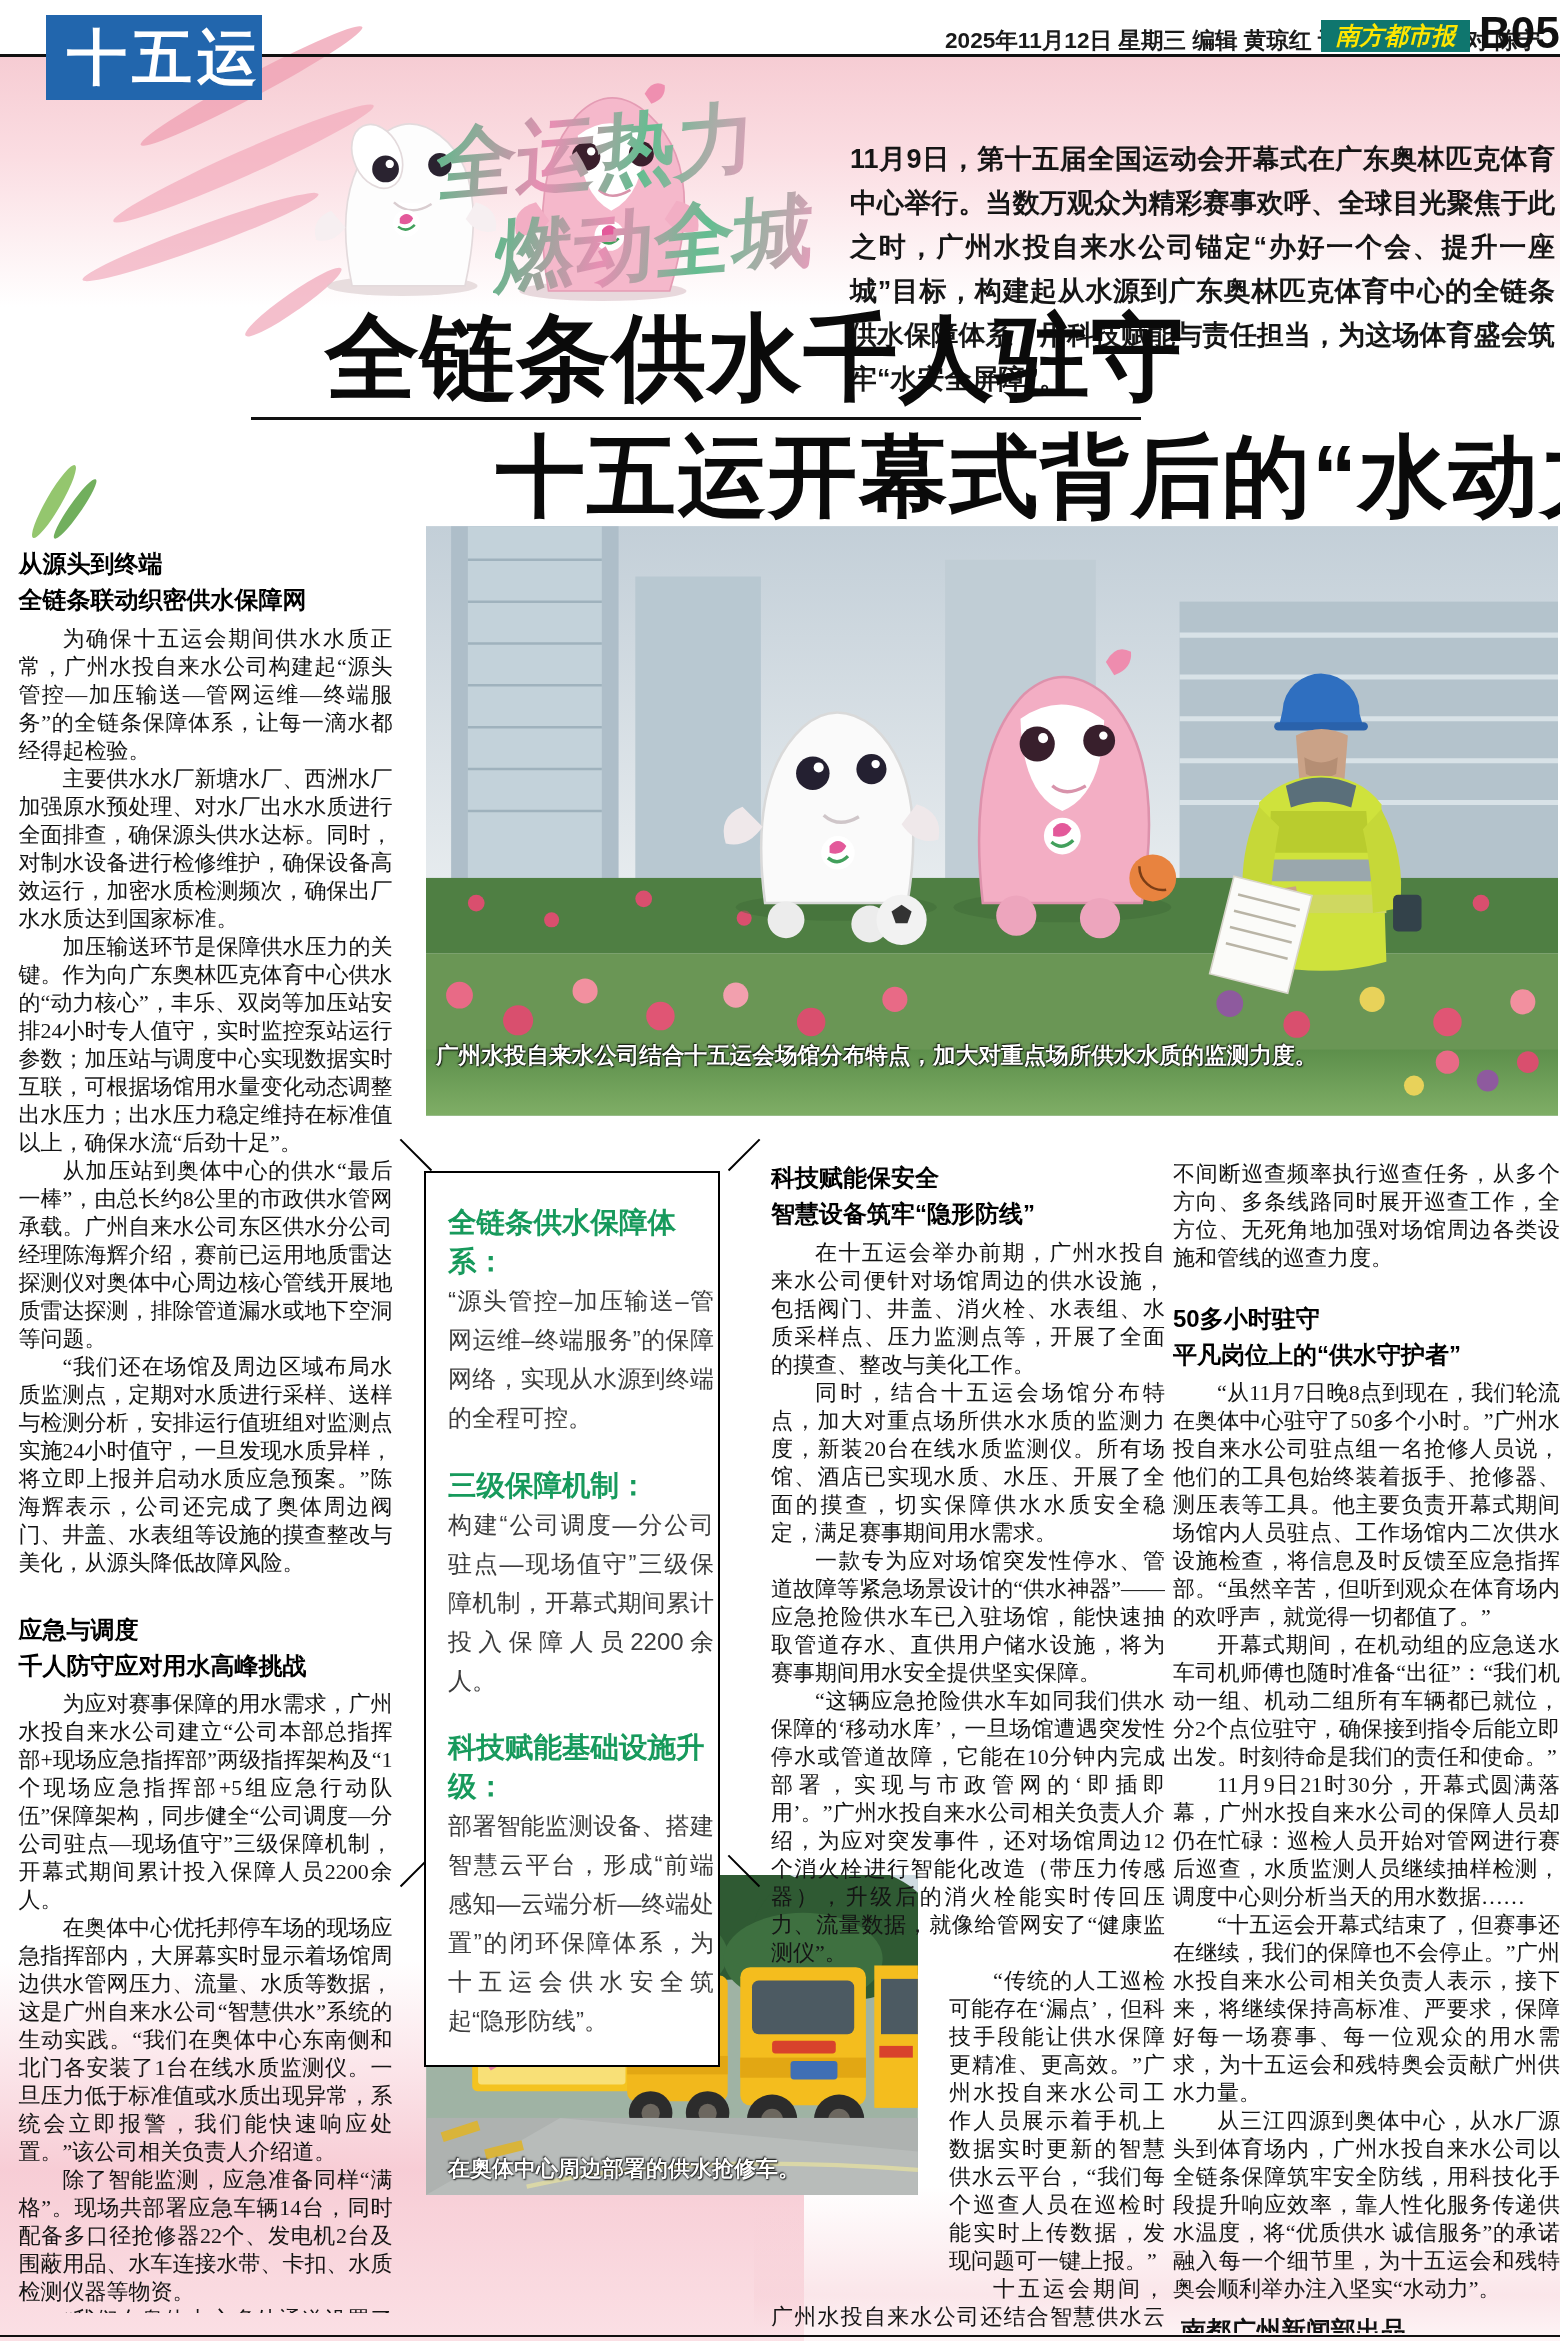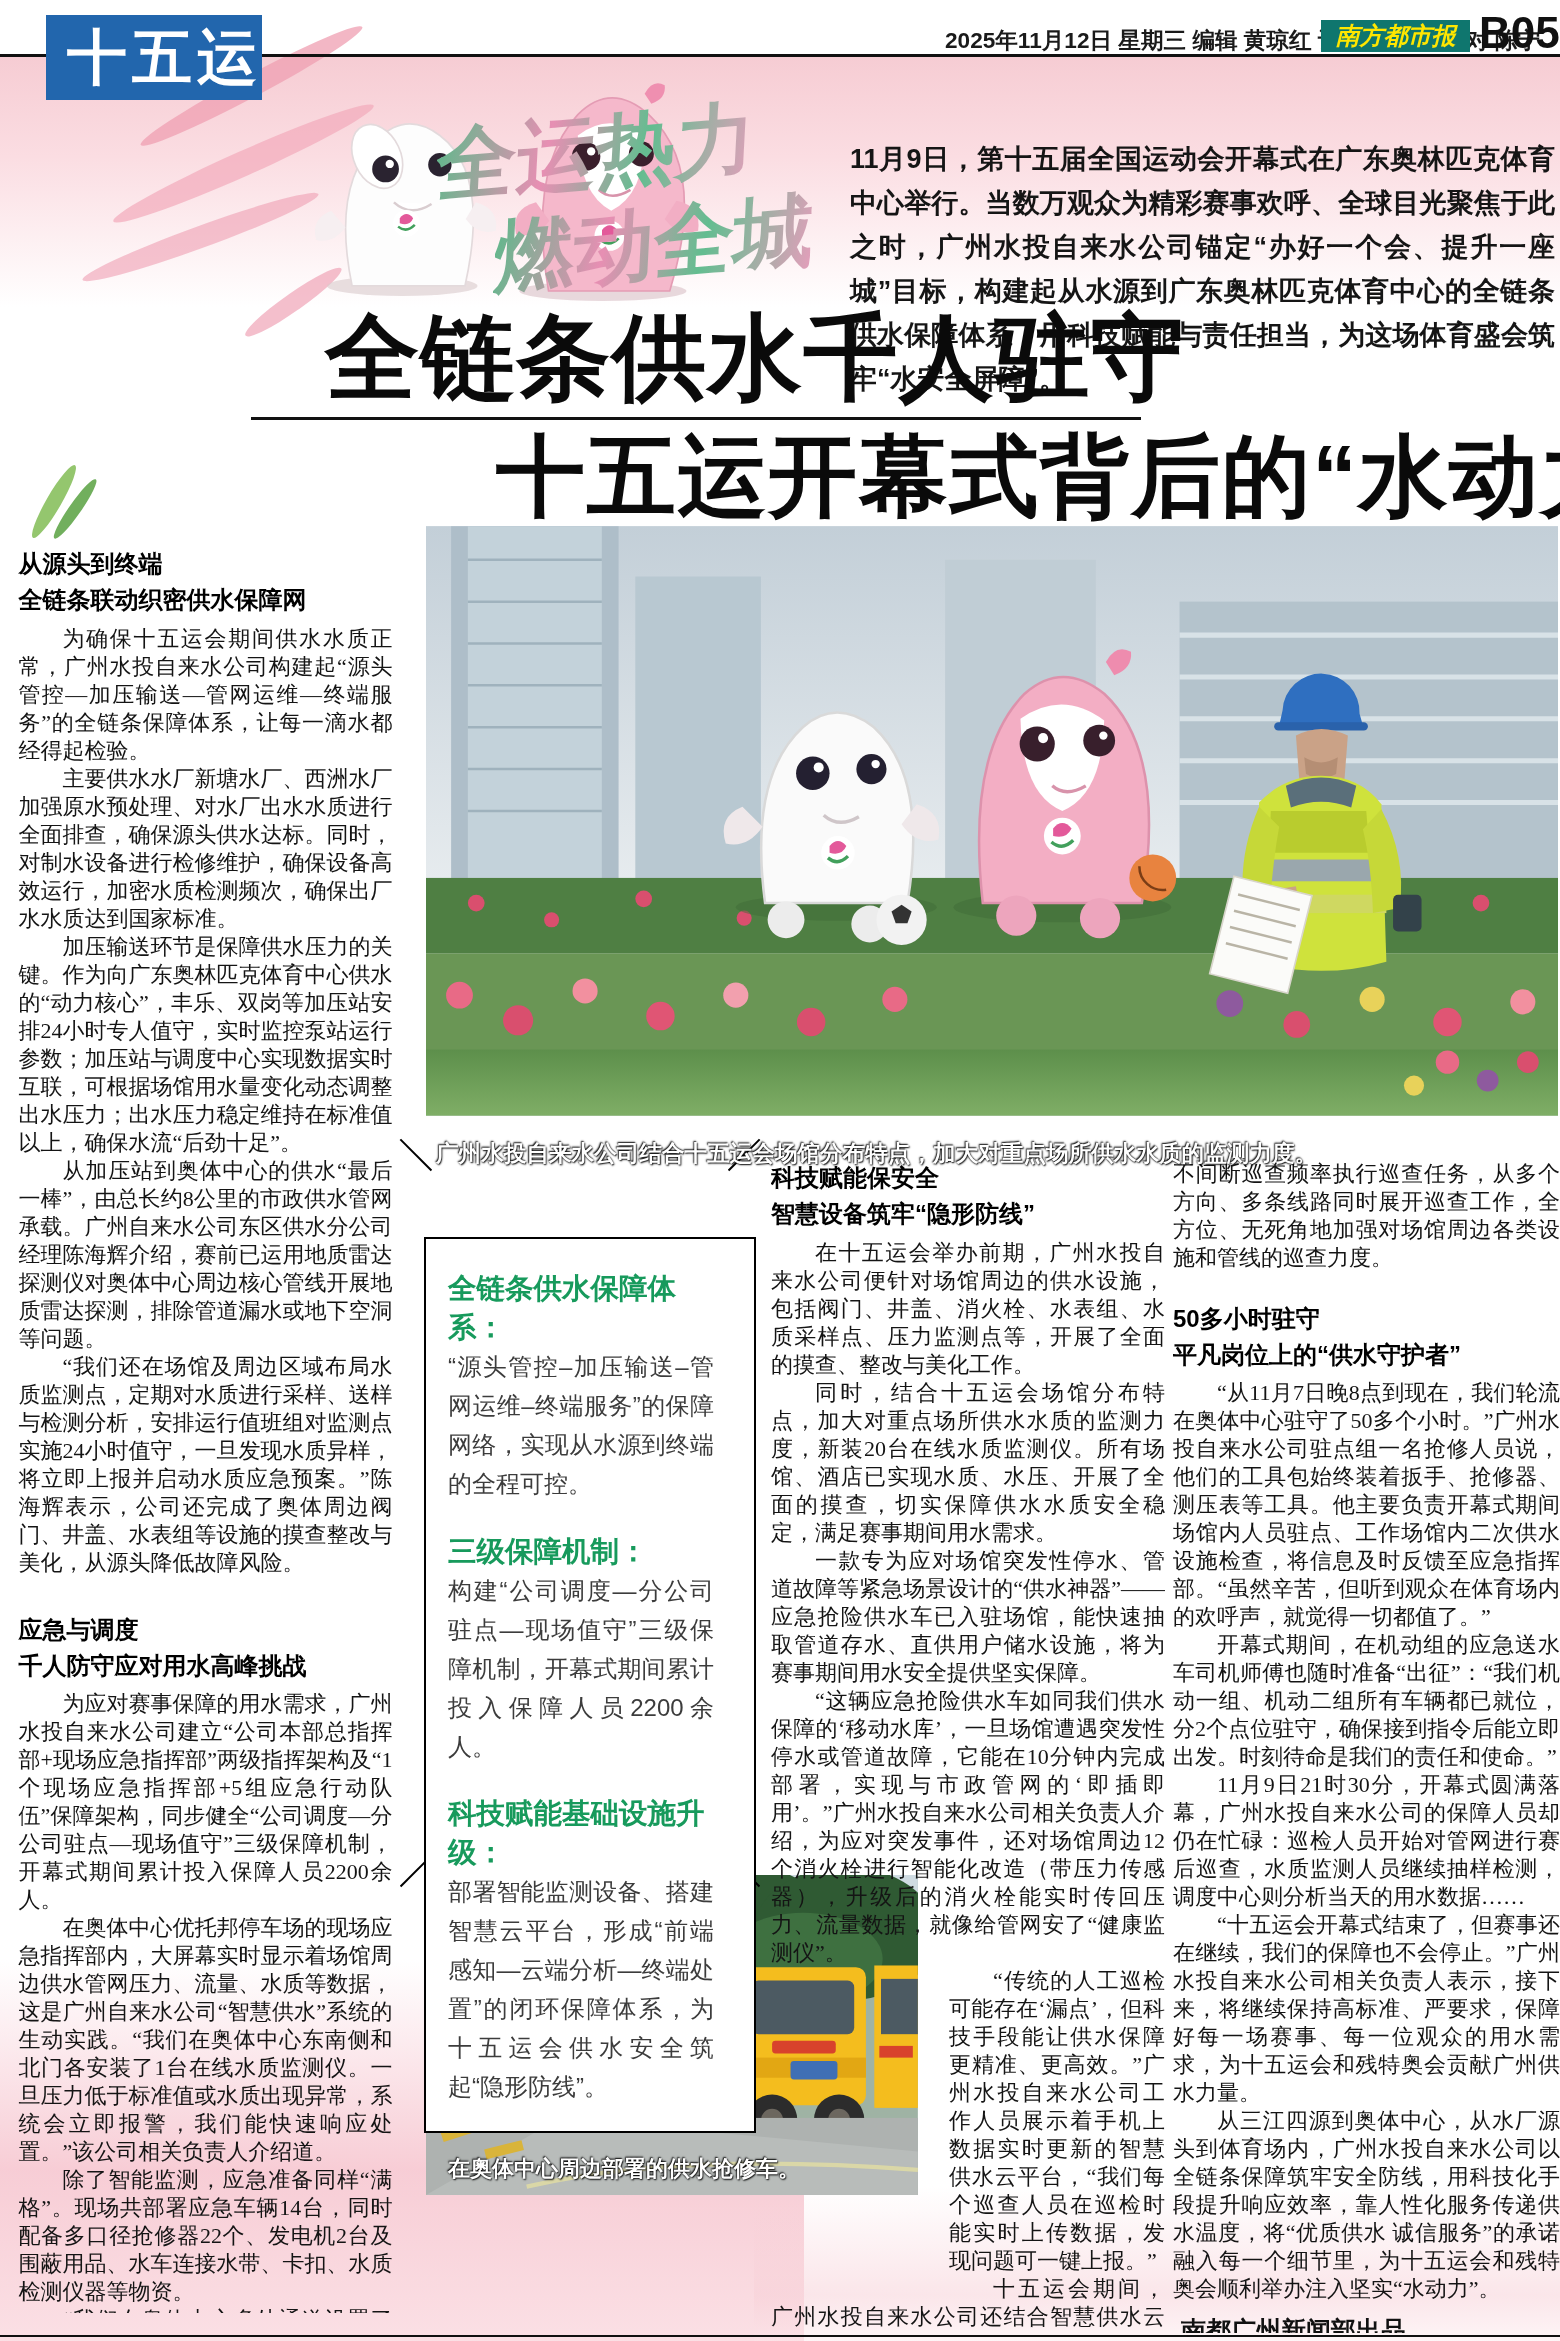--- a/index.html
+++ b/index.html
@@ -40,22 +40,22 @@
   .subhead{font-family:"Liberation Sans",sans-serif;font-weight:bold;font-size:24px;
       line-height:36px;text-indent:0;margin:0;color:#000;}
   .secgap{height:35px;}
   .smallgap{height:6.7px;}
   
   .photo{position:absolute;z-index:2;overflow:hidden;}
   .photo svg{display:block;}
   .caption{position:absolute;z-index:4;color:#fff;font-family:"Liberation Sans",sans-serif;
       font-size:22.6px;font-weight:600;text-shadow:0.8px 0.8px 1.7px #000,-0.8px -0.8px 1.7px #000;white-space:nowrap;}
   
-  .callout{position:absolute;left:424px;top:1237px;width:266px;z-index:3;background:#fff;
-      border:2.5px solid #000;padding:30px 40px 25px 22px;}
+  .callout{position:absolute;left:424px;top:1171px;width:266px;z-index:3;background:#fff;
+      border:2.5px solid #000;padding:30px 4px 25px 22px;}
   .callout .h{font-family:"Liberation Sans",sans-serif;font-weight:bold;font-size:28.5px;
       line-height:39px;color:#179a5c;margin:0;}
   .callout .t{font-family:"Liberation Sans",sans-serif;font-size:24px;line-height:39px;
       color:#3c3c3c;margin:0 0 28.5px 0;text-align:justify;}
   .callout .t:last-child{margin-bottom:0;}
   .tick{position:absolute;width:44px;height:1.7px;background:#000;z-index:3;}
   
   .wash{position:absolute;z-index:1;}
   .wrap-spacer{float:left;width:178px;height:335px;}
   .credits p{font-family:"Liberation Sans",sans-serif;font-weight:bold;font-size:25px;
@@ -264,21 +264,21 @@
       </g>
 
       <g>
           <circle cx="1220" cy="640" r="14" fill="#e86a86"></circle>
           <circle cx="1268" cy="662" r="13" fill="#8e5a9e"></circle>
           <circle cx="1316" cy="640" r="13" fill="#d94f6e"></circle>
           <circle cx="1180" cy="668" r="12" fill="#e8d25a"></circle>
         </g>
     </svg>
   </div>
-  <div class="caption" style="left:436px;top:1138px;">广州水投自来水公司结合十五运会场馆分布特点，加大对重点场所供水水质的监测力度。</div>
+  <div class="caption" style="left:436px;top:1040px;">广州水投自来水公司结合十五运会场馆分布特点，加大对重点场所供水水质的监测力度。</div>
 
   <div class="col" style="left:18.4px;top:546px;width:374px;height:1767px;overflow:hidden;">
     <p class="subhead">从源头到终端</p>
     <p class="subhead">全链条联动织密供水保障网</p>
     <div class="smallgap"></div>
     <p class="para">为确保十五运会期间供水水质正常，广州水投自来水公司构建起“源头管控—加压输送—管网运维—终端服务”的全链条保障体系，让每一滴水都经得起检验。</p>
     <p class="para">主要供水水厂新塘水厂、西洲水厂加强原水预处理、对水厂出水水质进行全面排查，确保源头供水达标。同时，对制水设备进行检修维护，确保设备高效运行，加密水质检测频次，确保出厂水水质达到国家标准。</p>
     <p class="para">加压输送环节是保障供水压力的关键。作为向广东奥林匹克体育中心供水的“动力核心”，丰乐、双岗等加压站安排24小时专人值守，实时监控泵站运行参数；加压站与调度中心实现数据实时互联，可根据场馆用水量变化动态调整出水压力；出水压力稳定维持在标准值以上，确保水流“后劲十足”。</p>
     <p class="para">从加压站到奥体中心的供水“最后一棒”，由总长约8公里的市政供水管网承载。广州自来水公司东区供水分公司经理陈海辉介绍，赛前已运用地质雷达探测仪对奥体中心周边核心管线开展地质雷达探测，排除管道漏水或地下空洞等问题。</p>
     <p class="para">“我们还在场馆及周边区域布局水质监测点，定期对水质进行采样、送样与检测分析，安排运行值班组对监测点实施24小时值守，一旦发现水质异样，将立即上报并启动水质应急预案。”陈海辉表示，公司还完成了奥体周边阀门、井盖、水表组等设施的摸查整改与美化，从源头降低故障风险。</p>

